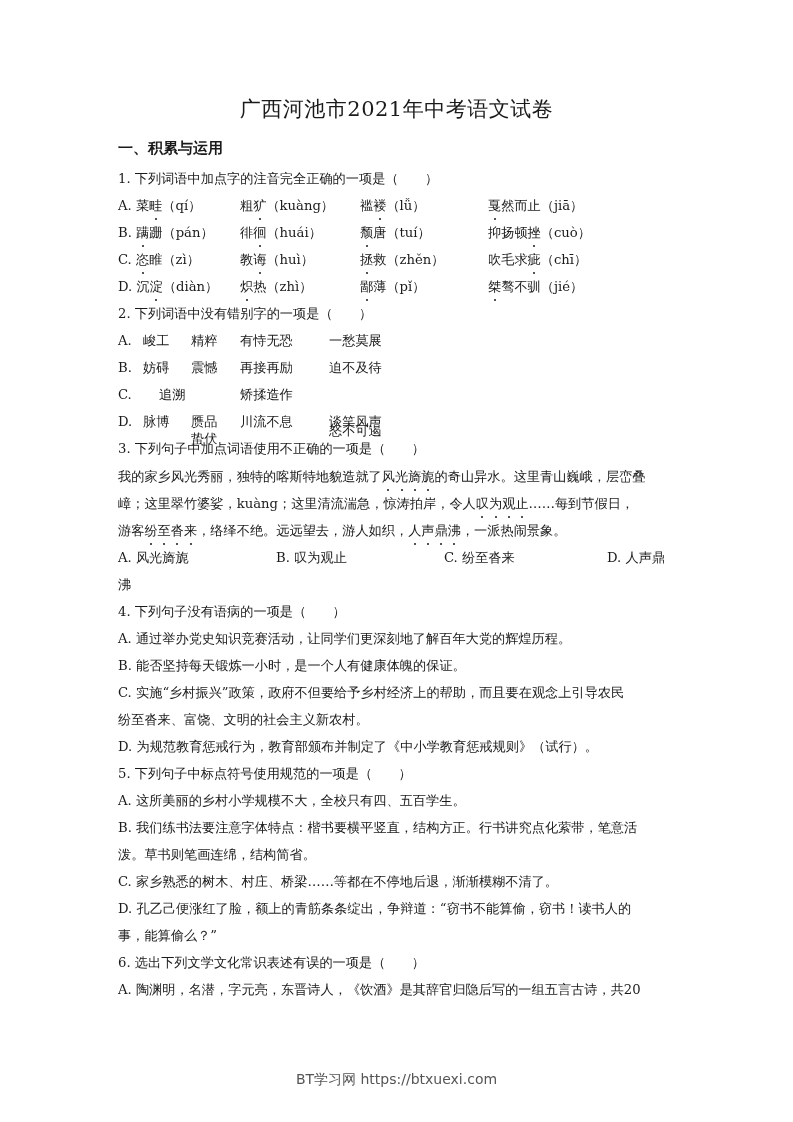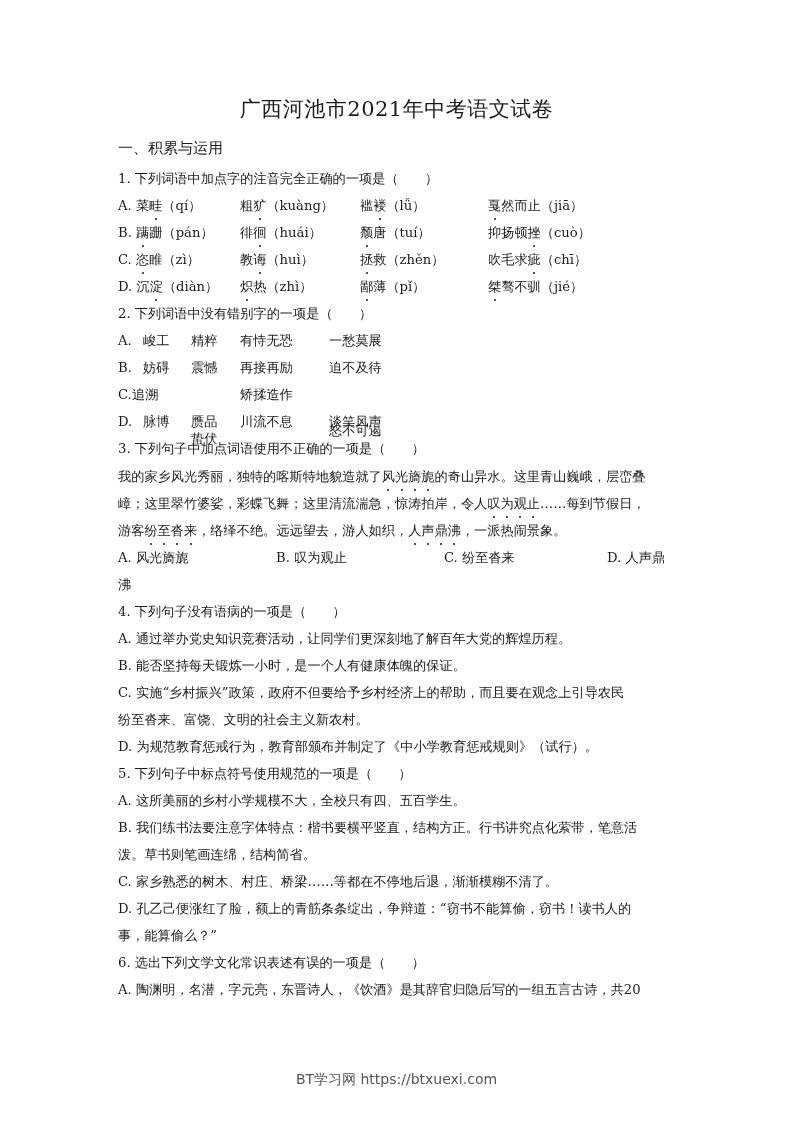--- a/index.html
+++ b/index.html
@@ -7,21 +7,21 @@
     width: 793px; height: 1122px; position: relative; overflow: hidden;
     font-family: "DejaVu Serif", "Liberation Serif", serif;
     color: #1a1a1a;
   }
   .title {
     position: absolute; left: 0; width: 793px; top: 95px;
     text-align: center; font-size: 21px; font-weight: normal; letter-spacing: 0.5px;
   }
   .section {
     position: absolute; left: 118px; top: 139px;
-    font-size: 15px; font-weight: normal;
+    font-size: 15px; font-weight: bold;
   }
   .line {
     position: absolute; left: 118px; font-size: 13.2px; white-space: nowrap; line-height: 18px;
   }
   .opt { position: absolute; white-space: nowrap; font-size: 13.2px; line-height: 18px; }
   .dot { position: relative; display: inline-block; }
   .dot::after {
     content: ""; position: absolute; left: 50%; bottom: -5px; width: 2px; height: 2px;
     margin-left: -1px; background: #1a1a1a; border-radius: 50%;
   }
@@ -63,37 +63,37 @@
       <div class="opt" style="top: 332px; left: 143px;">峻工</div>
       <div class="opt" style="top: 332px; left: 191px;">精粹</div>
       <div class="opt" style="top: 332px; left: 240px;">有恃无恐</div>
       <div class="opt" style="top: 332px; left: 329px;">一愁莫展</div>
       <div class="opt" style="top: 359px; left: 118px;">B.</div>
       <div class="opt" style="top: 359px; left: 143px;">妨碍</div>
       <div class="opt" style="top: 359px; left: 191px;">震憾</div>
       <div class="opt" style="top: 359px; left: 240px;">再接再励</div>
       <div class="opt" style="top: 359px; left: 329px;">迫不及待</div>
       <div class="opt" style="top: 386px; left: 118px;">C.</div>
-      <div class="opt" style="top: 386px; left: 132px;">追溯</div>
+      <div class="opt" style="top: 386px; left: 159px;">追溯</div>
       <div class="opt" style="top: 386px; left: 191px; margin-top: 44px;">蛰伏</div>
       <div class="opt" style="top: 386px; left: 240px;">矫揉造作</div>
       <div class="opt" style="top: 386px; left: 329px; margin-top: 36px;">怒不可遏</div>
       <div class="opt" style="top: 413px; left: 118px;">D.</div>
       <div class="opt" style="top: 413px; left: 143px;">脉博</div>
       <div class="opt" style="top: 413px; left: 191px;">赝品</div>
       <div class="opt" style="top: 413px; left: 240px;">川流不息</div>
       <div class="opt" style="top: 413px; left: 329px;">谈笑风声</div>
     </div>
 
   <div class="line" style="top:440px">3. 下列句子中加点词语使用不正确的一项是（　　）</div>
   <div class="line" style="top:468px">
     <span>我的家乡风光秀丽，独特的喀斯特地貌造就了</span><span class="dots"><span class="dot">风</span><span class="dot">光</span><span class="dot">旖</span><span class="dot">旎</span></span><span>的奇山异水。这里青山巍峨，层峦叠</span>
   </div>
   <div class="line" style="top:495px">
-    <span>嶂；这里翠竹婆娑，彩蝶飞舞；这里清流湍急，惊涛拍岸，令人</span><span class="dots"><span class="dot">叹</span><span class="dot">为</span><span class="dot">观</span><span class="dot">止</span></span><span>……每到节假日，</span>
+    <span>嶂；这里翠竹婆娑，kuàng；这里清流湍急，惊涛拍岸，令人</span><span class="dots"><span class="dot">叹</span><span class="dot">为</span><span class="dot">观</span><span class="dot">止</span></span><span>……每到节假日，</span>
   </div>
   <div class="line" style="top:522px">
     <span>游客</span><span class="dots"><span class="dot">纷</span><span class="dot">至</span><span class="dot">沓</span><span class="dot">来</span></span><span>，络绎不绝。远远望去，游人如织，</span><span class="dots"><span class="dot">人</span><span class="dot">声</span><span class="dot">鼎</span><span class="dot">沸</span></span><span>，一派热闹景象。</span>
   </div>
   <div class="opt" style="top:549px;left:118px">A.  风光旖旎</div>
   <div class="opt" style="top:549px;left:276px">B.  叹为观止</div>
   <div class="opt" style="top:549px;left:444px">C.  纷至沓来</div>
   <div class="opt" style="top:549px;left:607px">D.  人声鼎</div>
   <div class="line" style="top:576px">沸</div>
 

